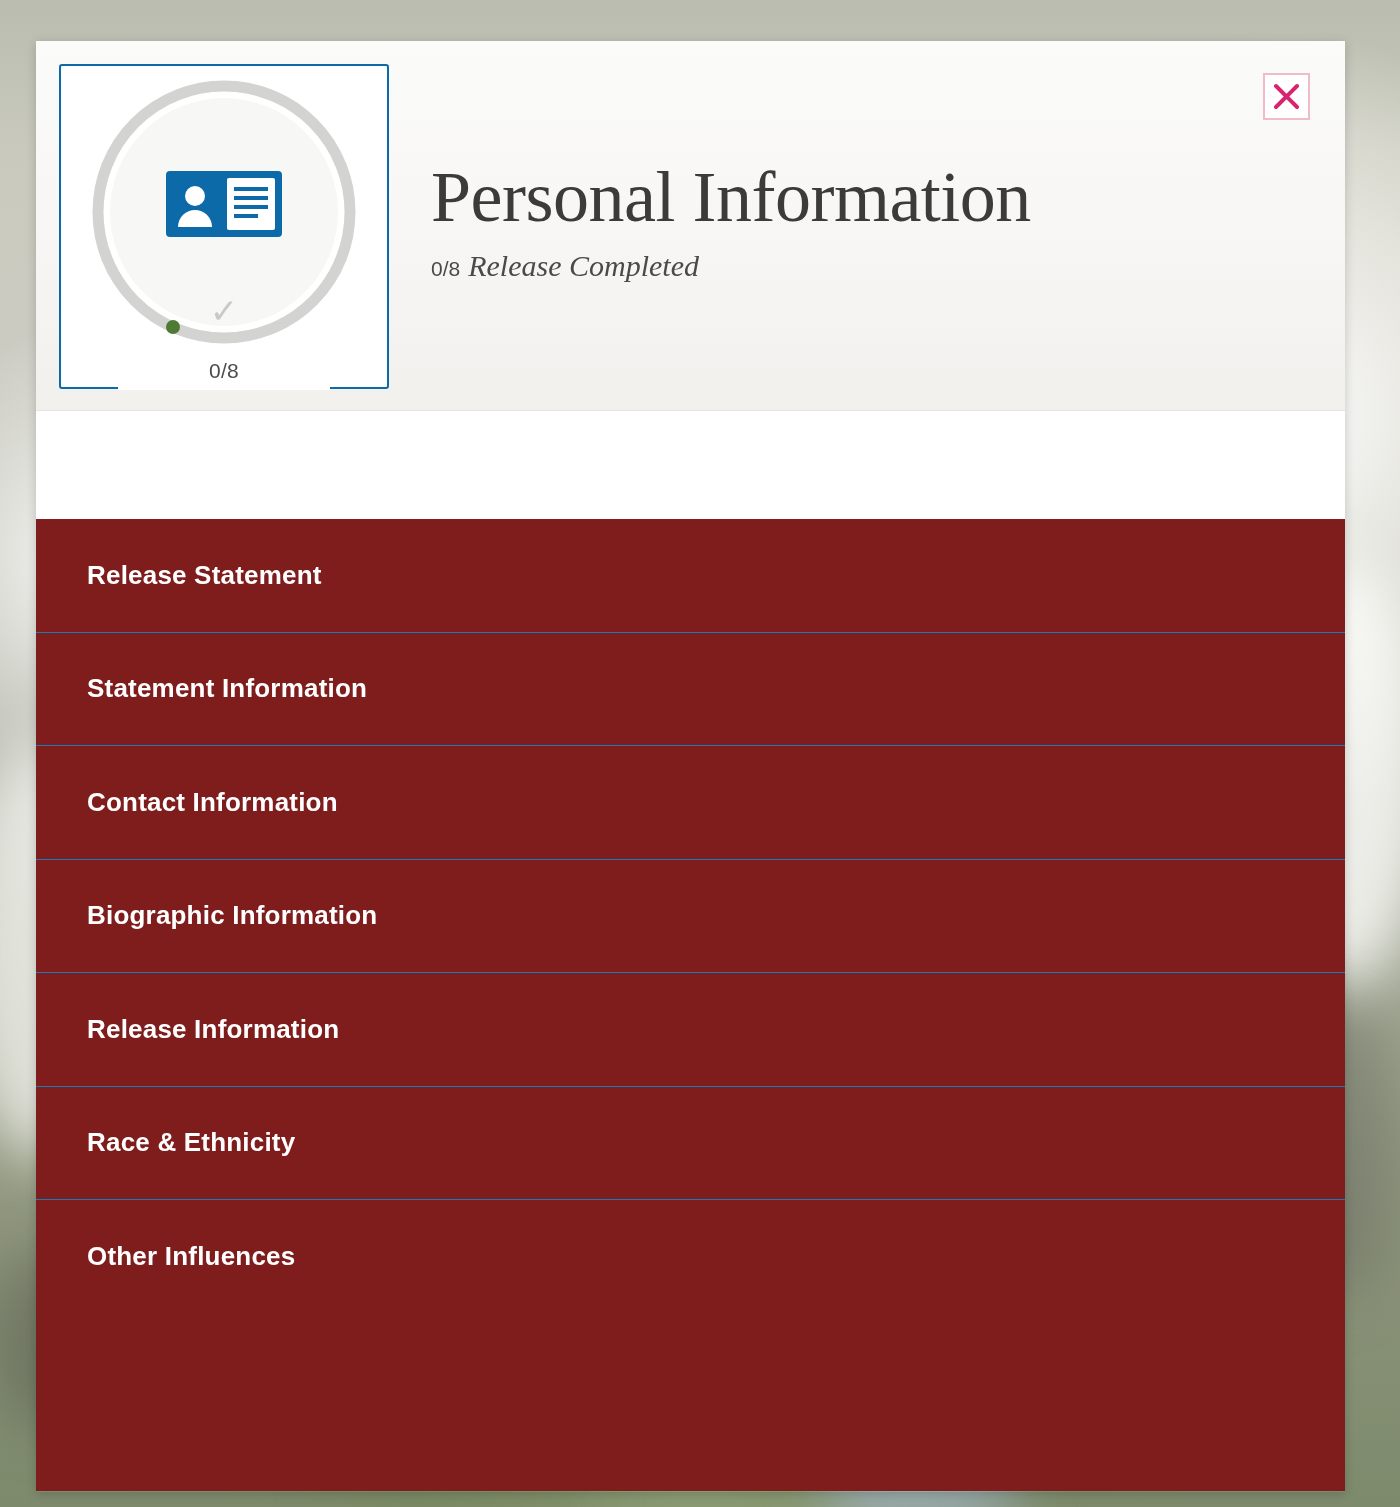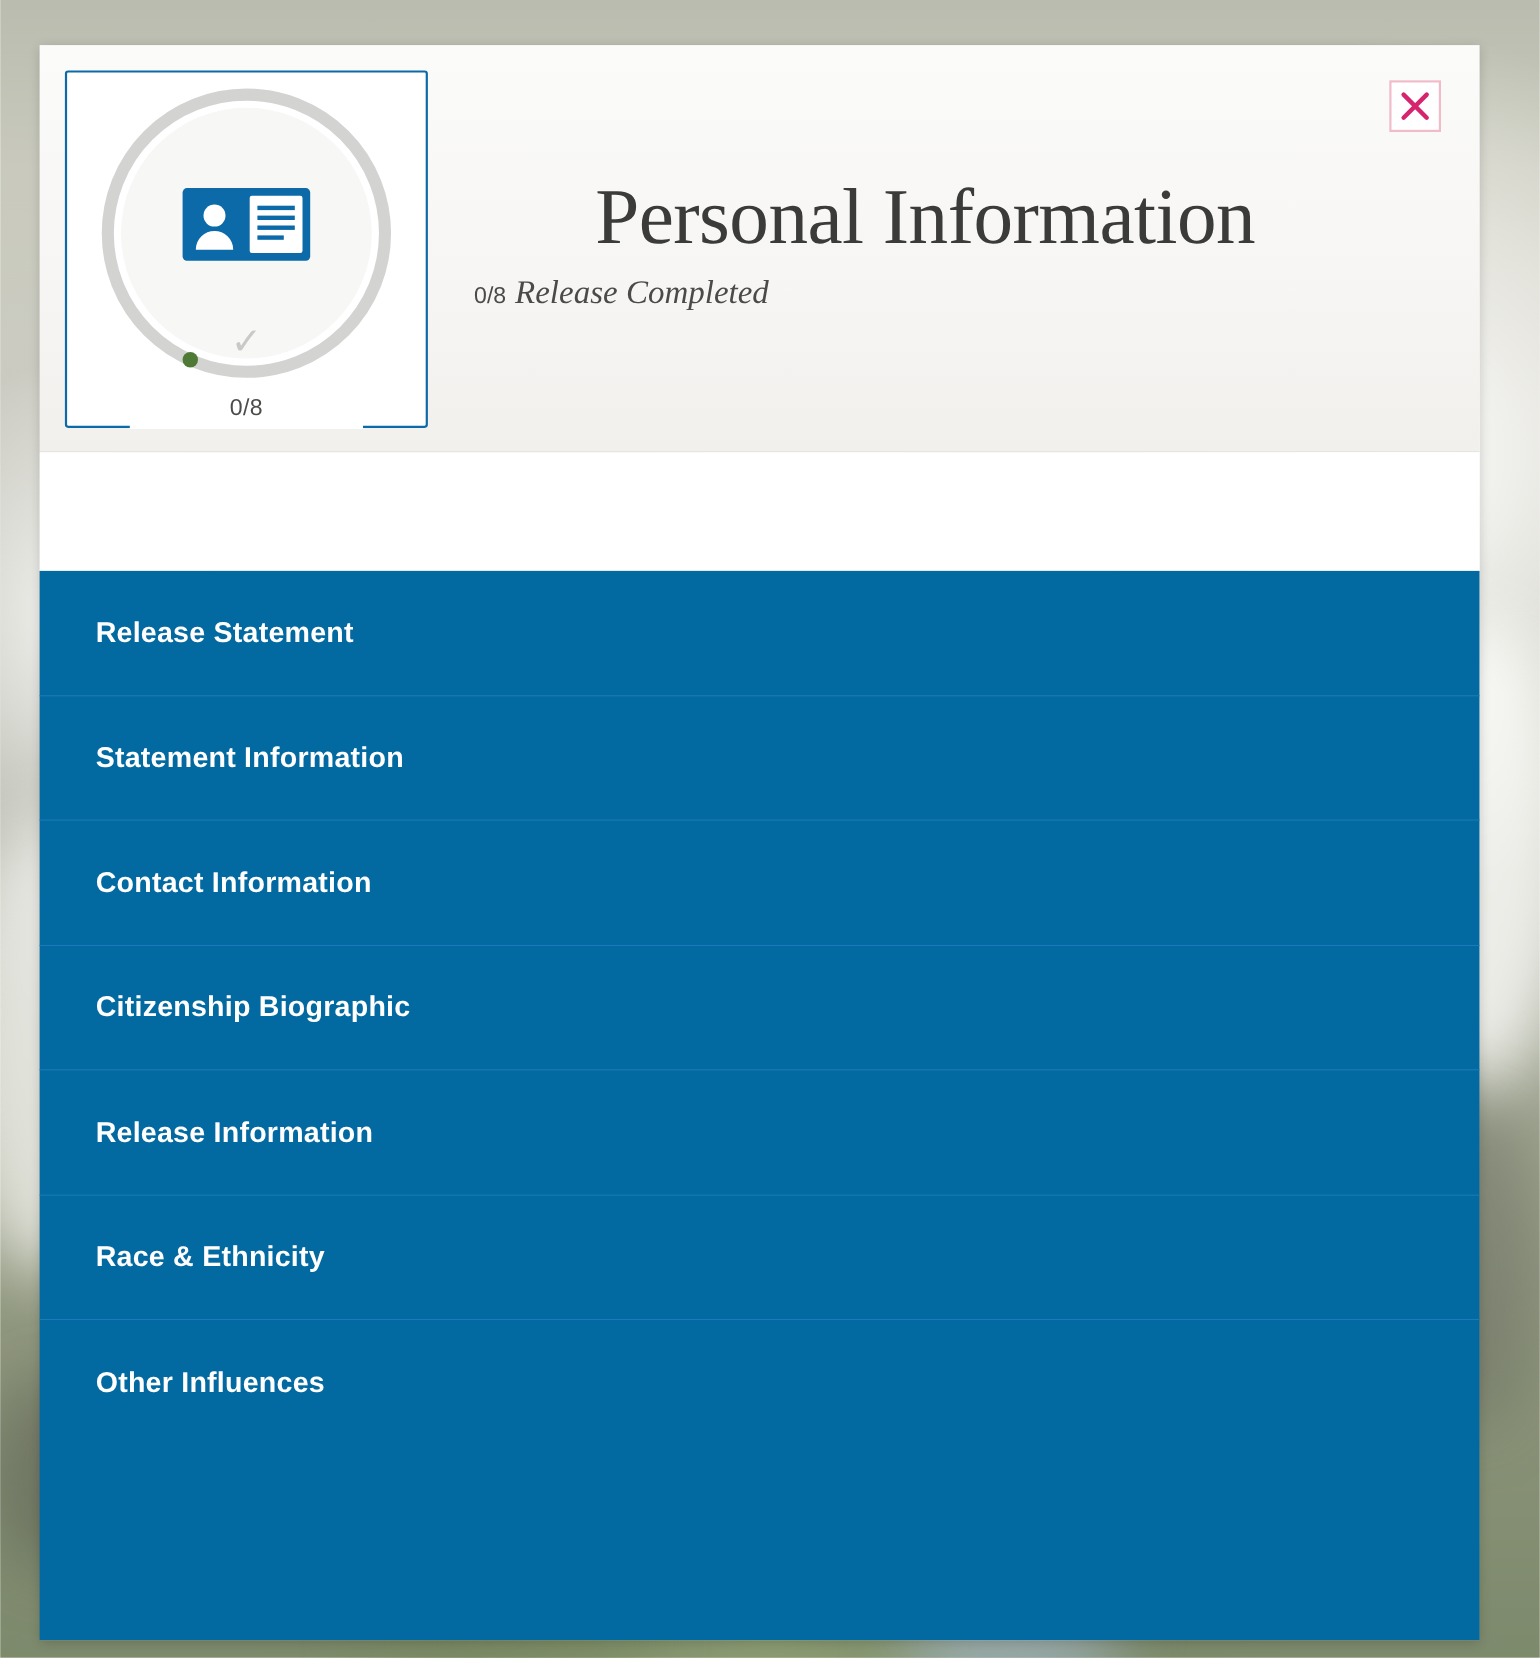--- a/index.html
+++ b/index.html
@@ -140,21 +140,20 @@
     width: 820px;
   }
   .header-title {
     font-family: "Liberation Serif", serif;
     font-size: 72px;
     line-height: 1;
     color: #3b3b39;
     margin: 0;
     font-weight: 400;
     letter-spacing: -0.5px;
-    text-align: center;
   }
   .header-sub {
     margin-top: 16px;
     font-family: "Liberation Serif", serif;
     font-style: italic;
     font-size: 30px;
     color: #4a4a48;
     display: flex;
     align-items: baseline;
     gap: 8px;
@@ -165,21 +164,21 @@
     font-family: "Liberation Sans", sans-serif;
     color: #4a4a48;
   }
 
   .modal-white-strip {
     height: 108px;
     background: #ffffff;
   }
 
   .section-list {
-    background: #0369a1;
+    background: #7f1d1d;
     padding: 0;
     height: 972px;
   }
   .section-item {
     height: 113.5px;
     display: flex;
     align-items: center;
     padding: 0 0 0 51px;
     border-bottom: 1px solid #1b7ab7;
     cursor: pointer;
@@ -265,21 +264,21 @@
     <div class="section-item">
       <span class="label">Release Statement</span>
     </div>
     <div class="section-item">
       <span class="label">Statement Information</span>
     </div>
     <div class="section-item">
       <span class="label">Contact Information</span>
     </div>
     <div class="section-item">
-      <span class="label">Citizenship Biographic</span>
+      <span class="label">Biographic Information</span>
     </div>
     <div class="section-item">
       <span class="label">Release Information</span>
     </div>
     <div class="section-item">
       <span class="label">Race &amp; Ethnicity</span>
     </div>
     <div class="section-item">
       <span class="label">Other Influences</span>
     </div>

